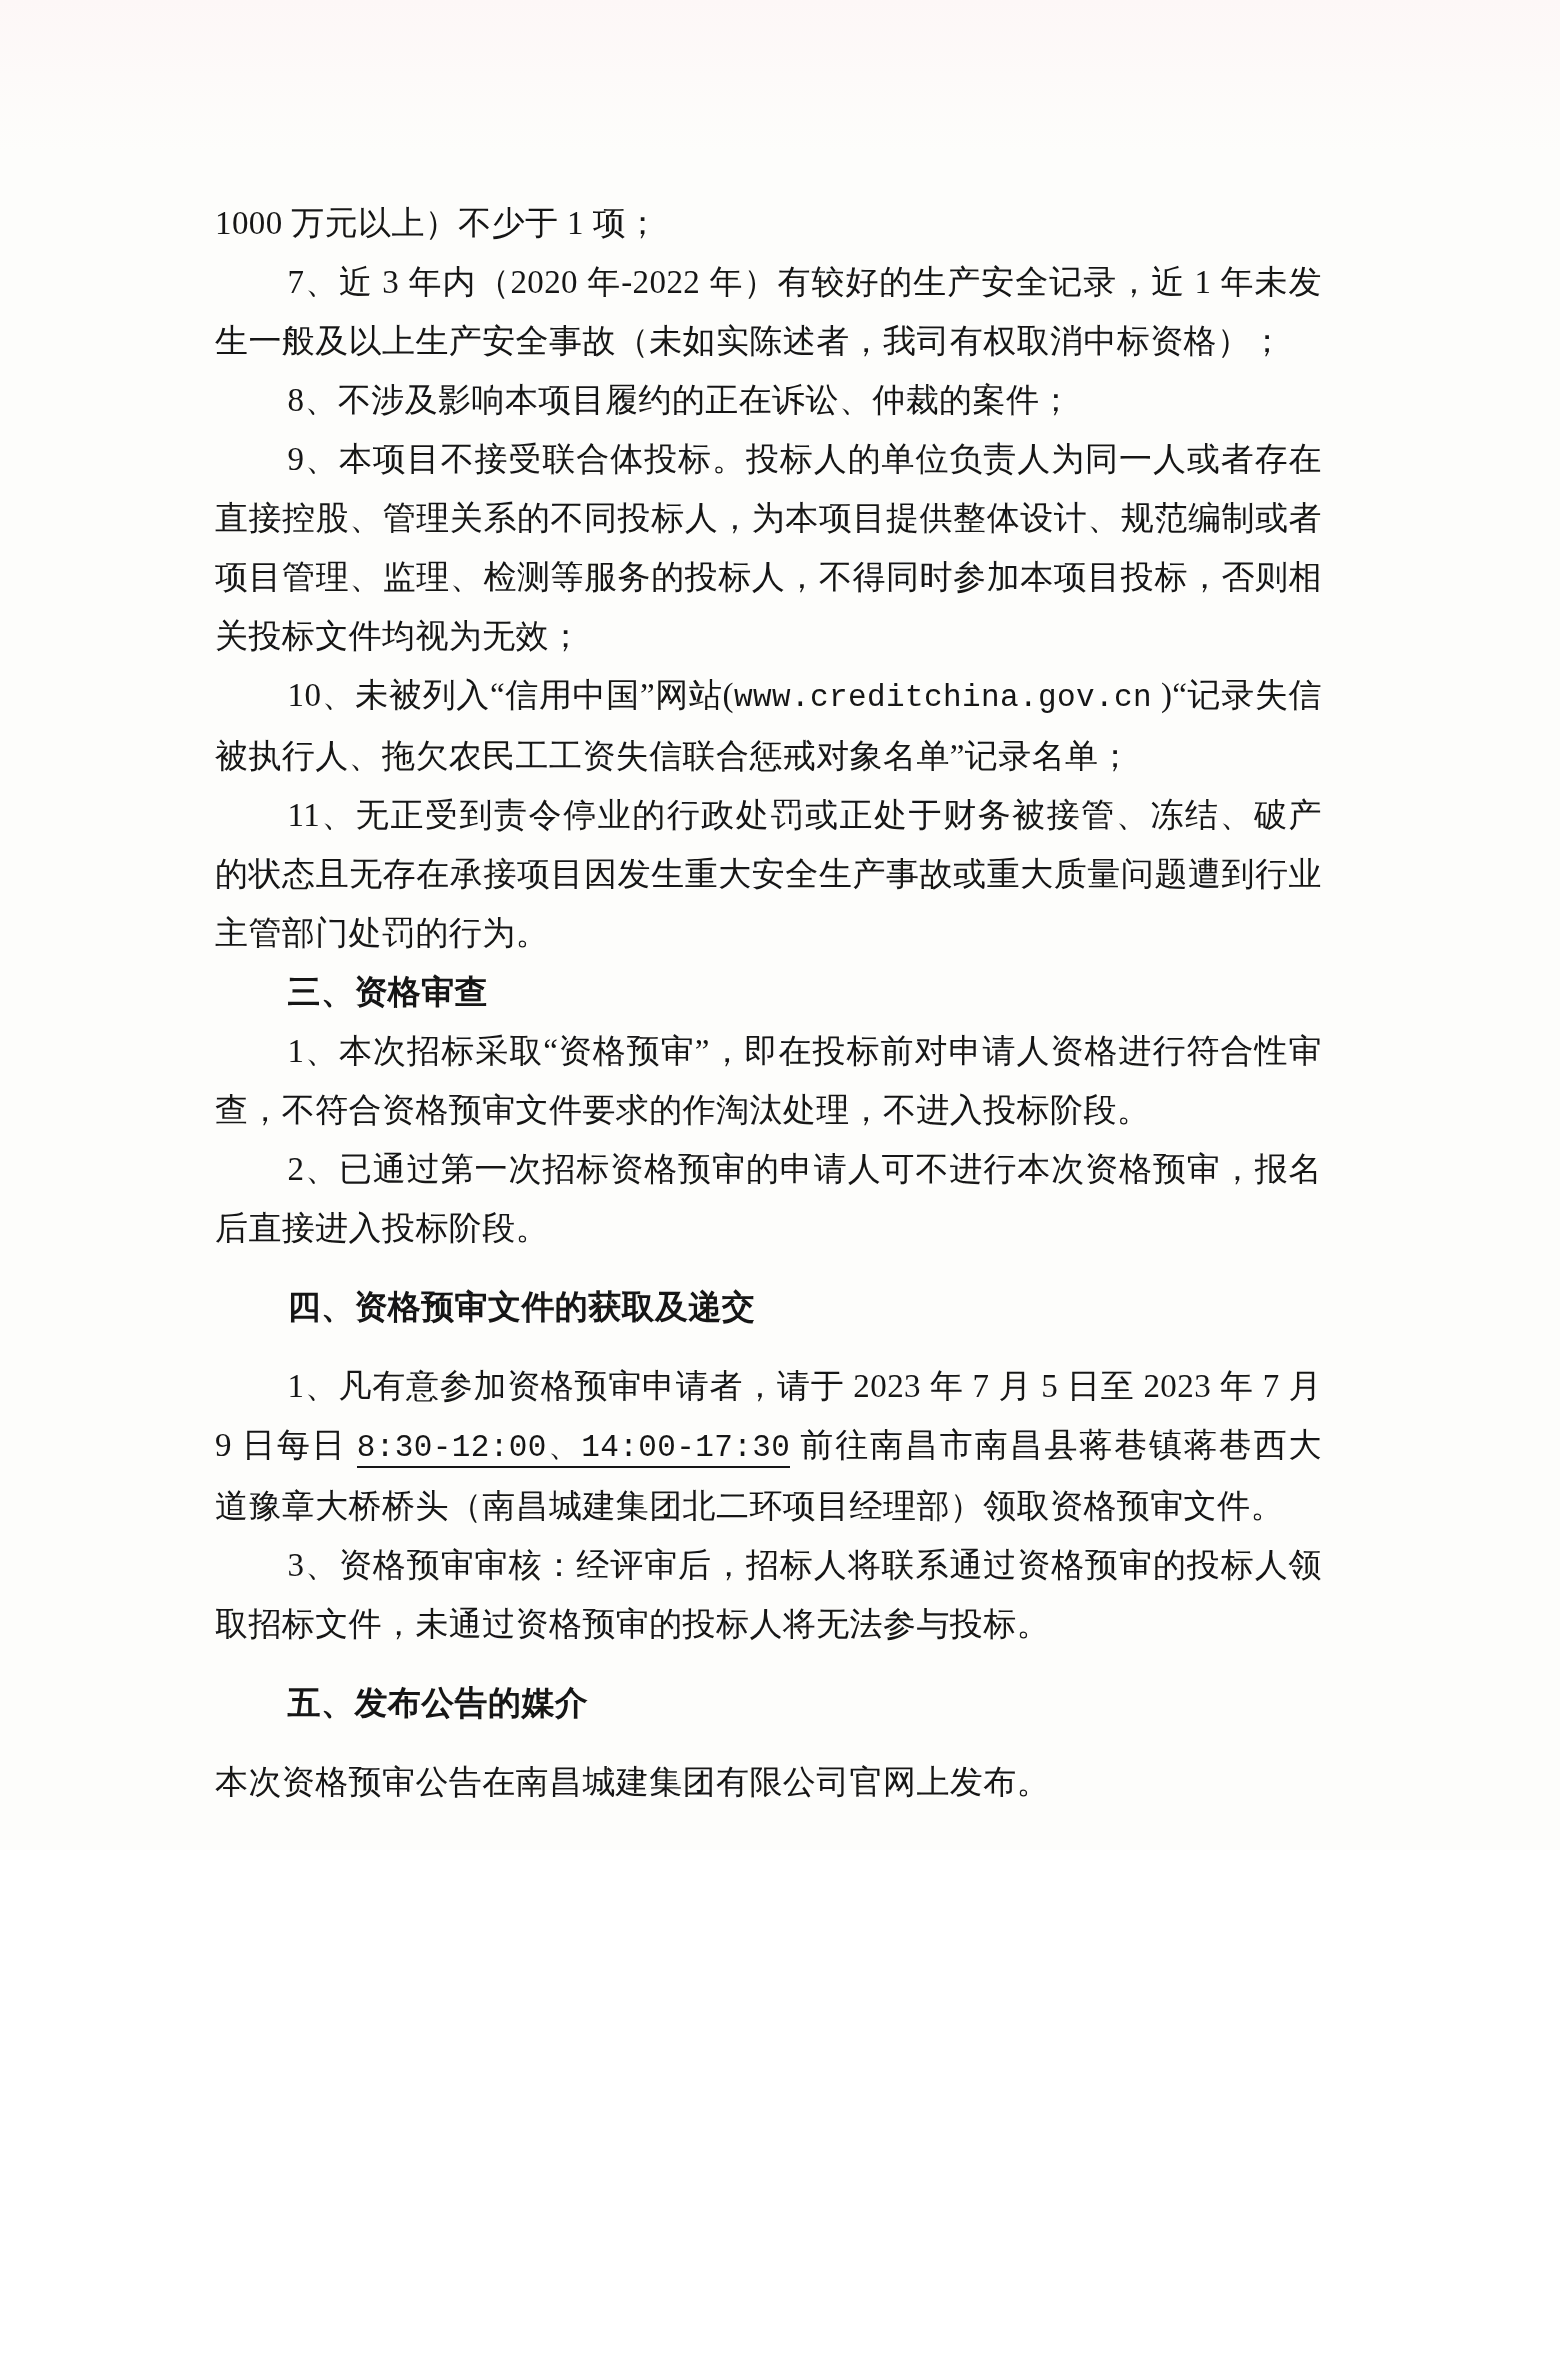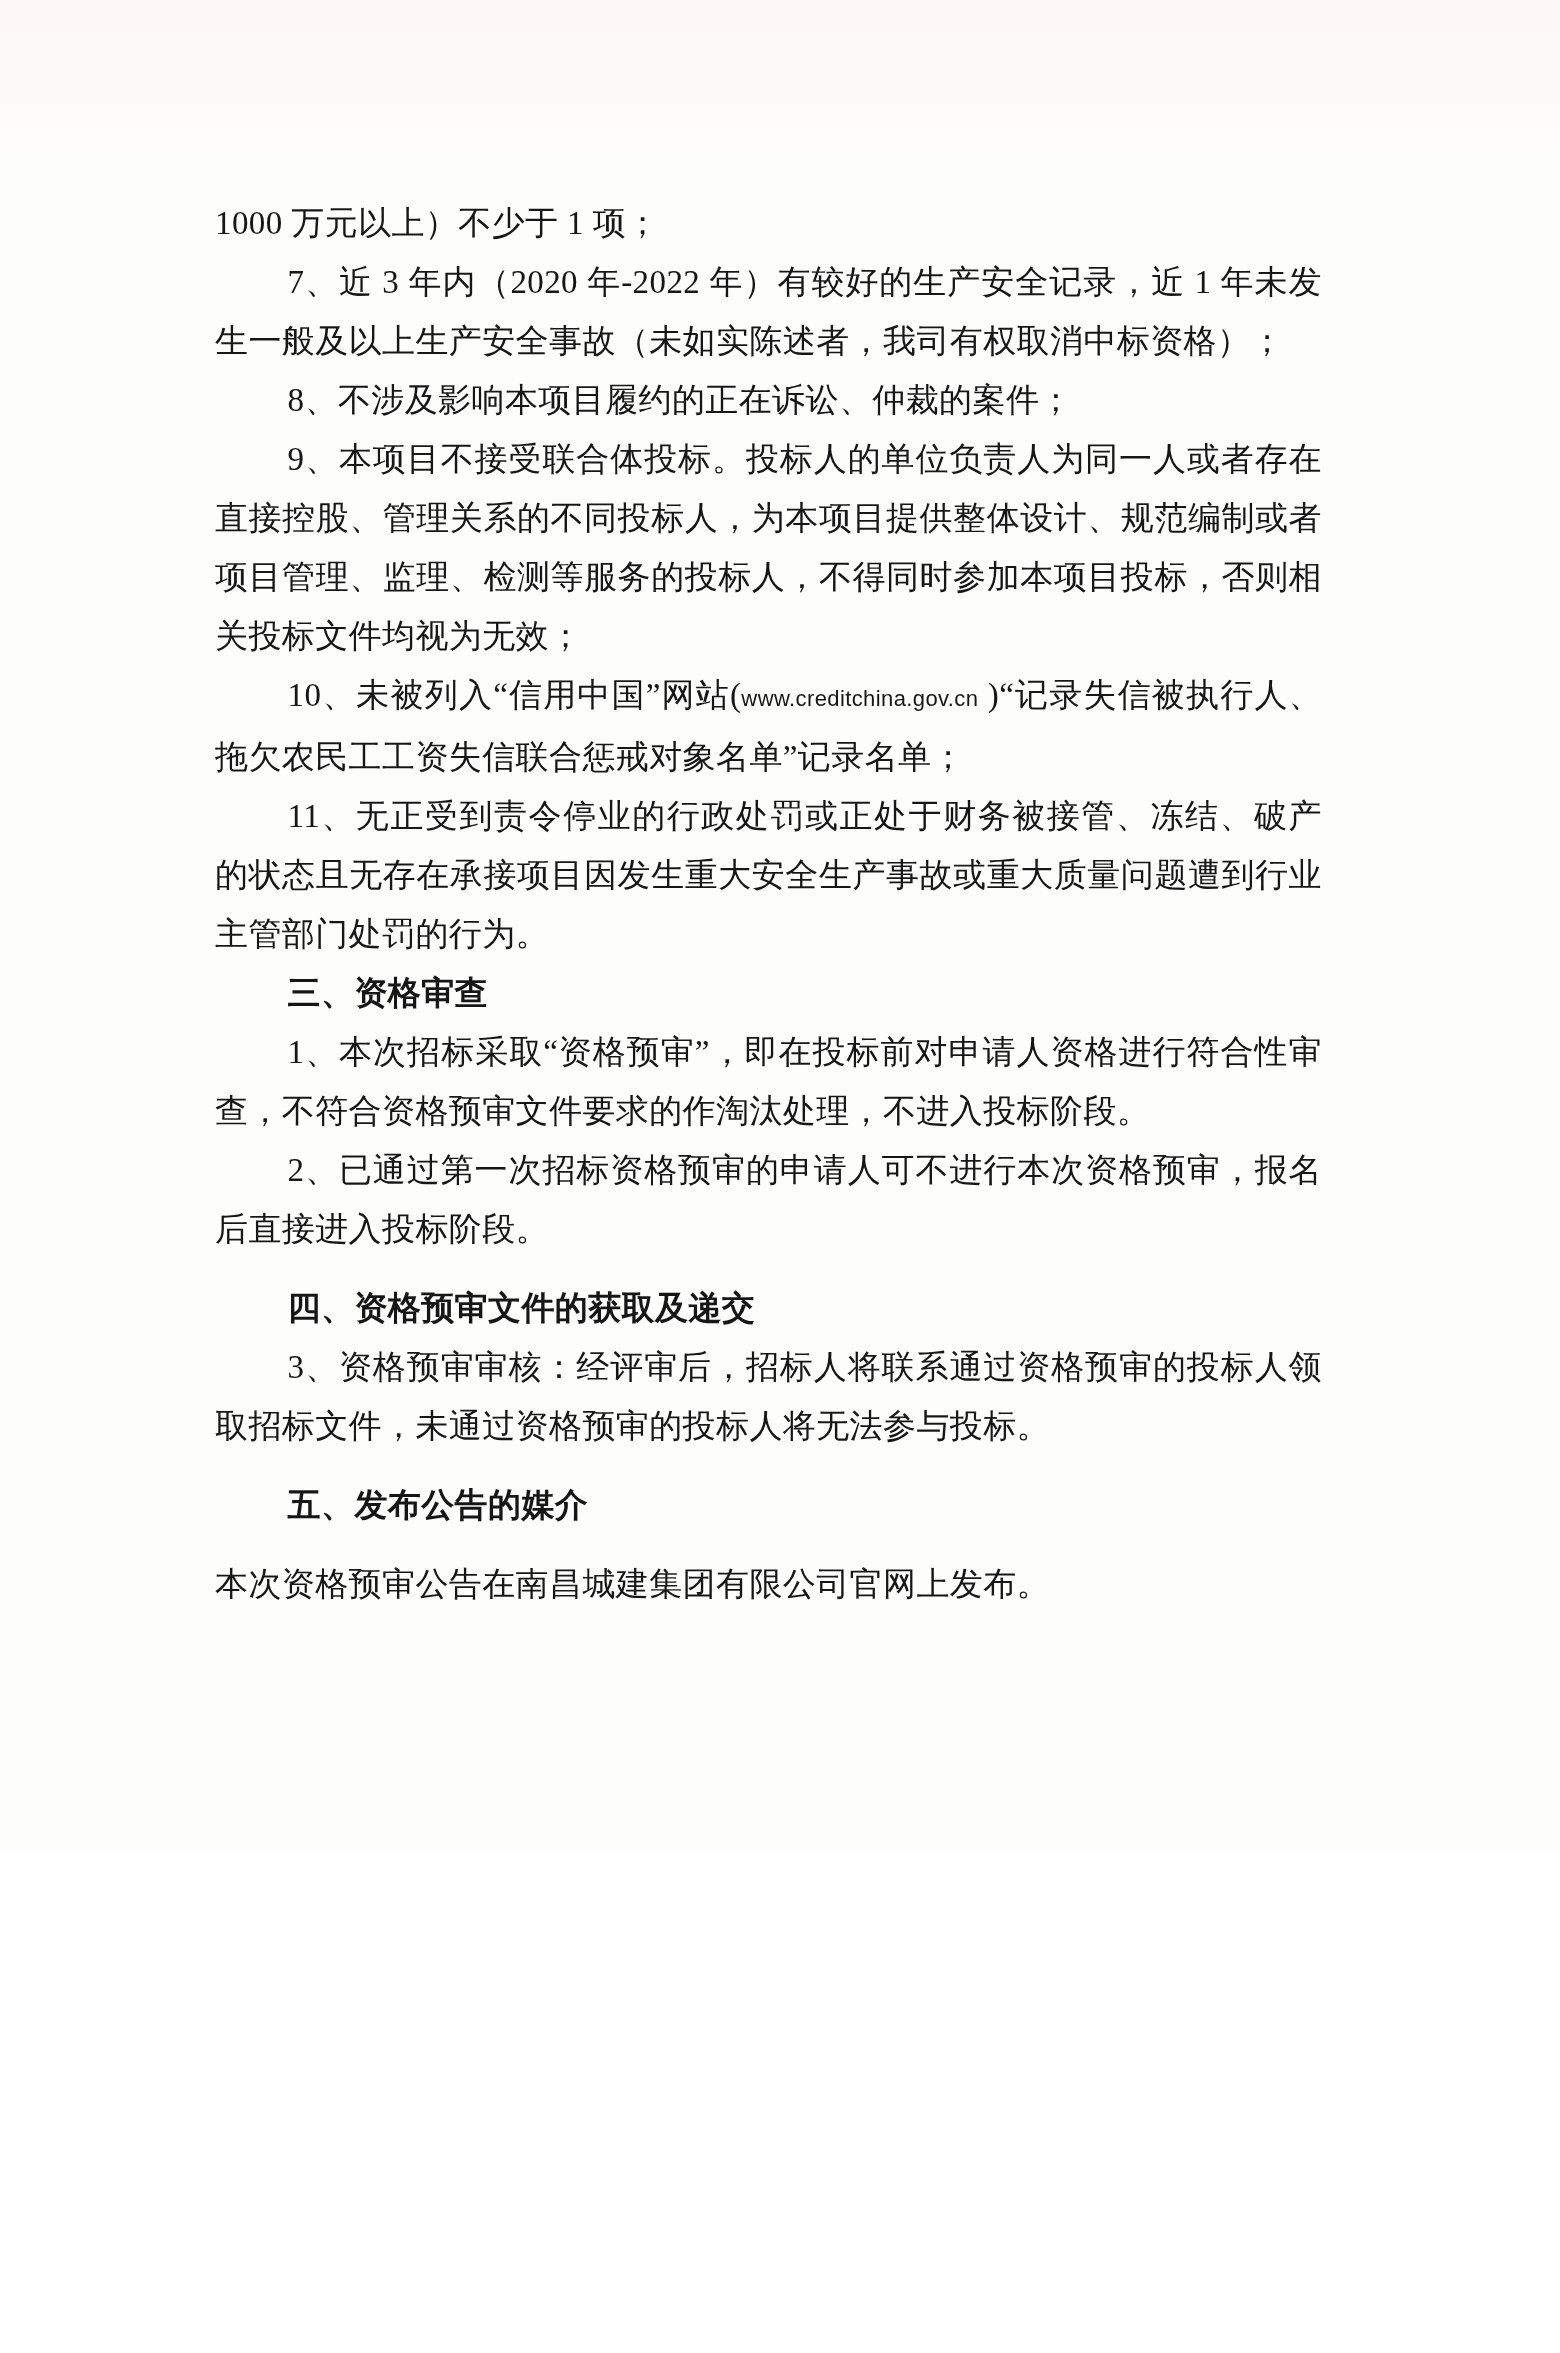--- a/index.html
+++ b/index.html
@@ -17,21 +17,21 @@
     left:215px;top:194px;width:1107px;
     font-size:33px;line-height:59px;
     letter-spacing:0.4px;
     text-align:justify;
   }
   .doc p{margin:0;text-indent:2.2em;}
   .doc p.noind{text-indent:0;}
   .doc p.h{font-weight:700;}
   .doc p.gap{margin-top:20px;}
   .u{border-bottom:2.5px solid #161616;padding-bottom:0.8px;}
-  .mono{font-family:Liberation Sans, sans-serif;font-size:22px;}
+  .mono{font-family:Liberation Mono, monospace;font-size:31px;}
   .pageno{
     position:absolute;left:0;top:2220px;width:100%;
     text-align:center;
     font-family:"DejaVu Sans","Liberation Sans",sans-serif;
     font-weight:600;font-size:28.5px;color:#111;
   }
 </style>
 </head>
 <body>
 
@@ -51,20 +51,21 @@
     <p>11、无正受到责令停业的行政处罚或正处于财务被接管、冻结、破产的状态且无存在承接项目因发生重大安全生产事故或重大质量问题遭到行业主管部门处罚的行为。</p>
 
     <p class="h">三、资格审查</p>
 
     <p>1、本次招标采取“资格预审”，即在投标前对申请人资格进行符合性审查，不符合资格预审文件要求的作淘汰处理，不进入投标阶段。</p>
 
     <p>2、已通过第一次招标资格预审的申请人可不进行本次资格预审，报名后直接进入投标阶段。</p>
 
     <p class="h gap">四、资格预审文件的获取及递交</p>
 
+    <p class="gap"><span>1、凡有意参加资格预审申请者，请于 2023 年 7 月 5 日至 2023 年 7 月 9 日每日 </span><span class="u mono">8:30-12:00、14:00-17:30</span><span> 前往南昌市南昌县蒋巷镇蒋巷西大道豫章大桥桥头（南昌城建集团北二环项目经理部）领取资格预审文件。</span></p>
 
 
     <p>3、资格预审审核：经评审后，招标人将联系通过资格预审的投标人领取招标文件，未通过资格预审的投标人将无法参与投标。</p>
 
     <p class="h gap">五、发布公告的媒介</p>
 
     <p class="gap noind">本次资格预审公告在南昌城建集团有限公司官网上发布。</p>
 
 
 

